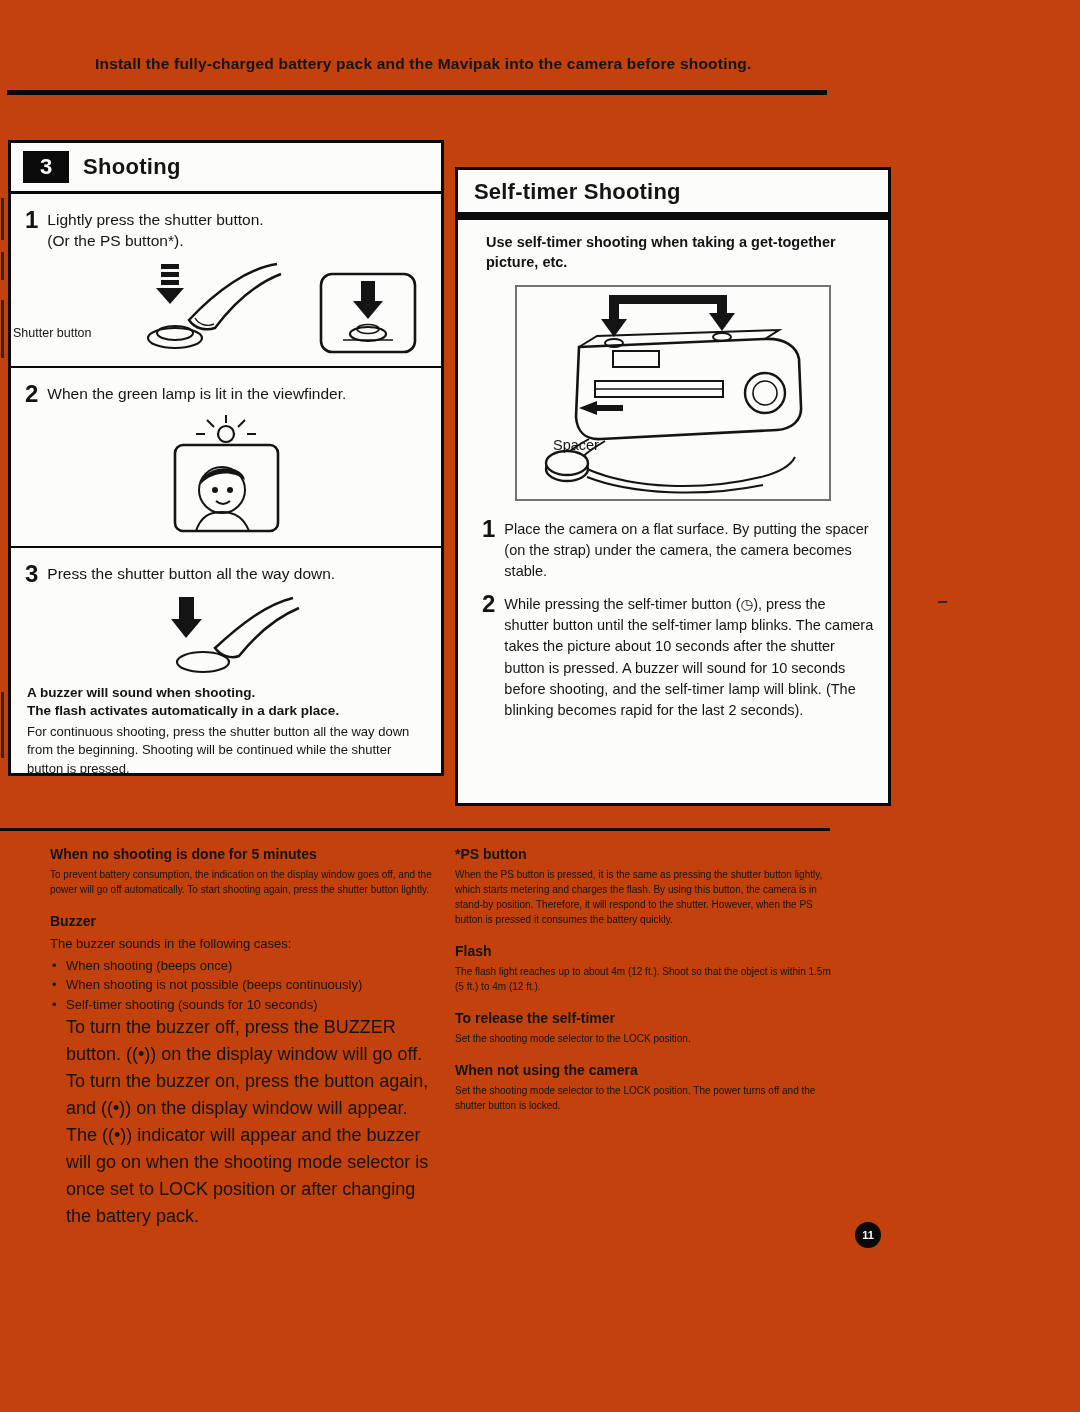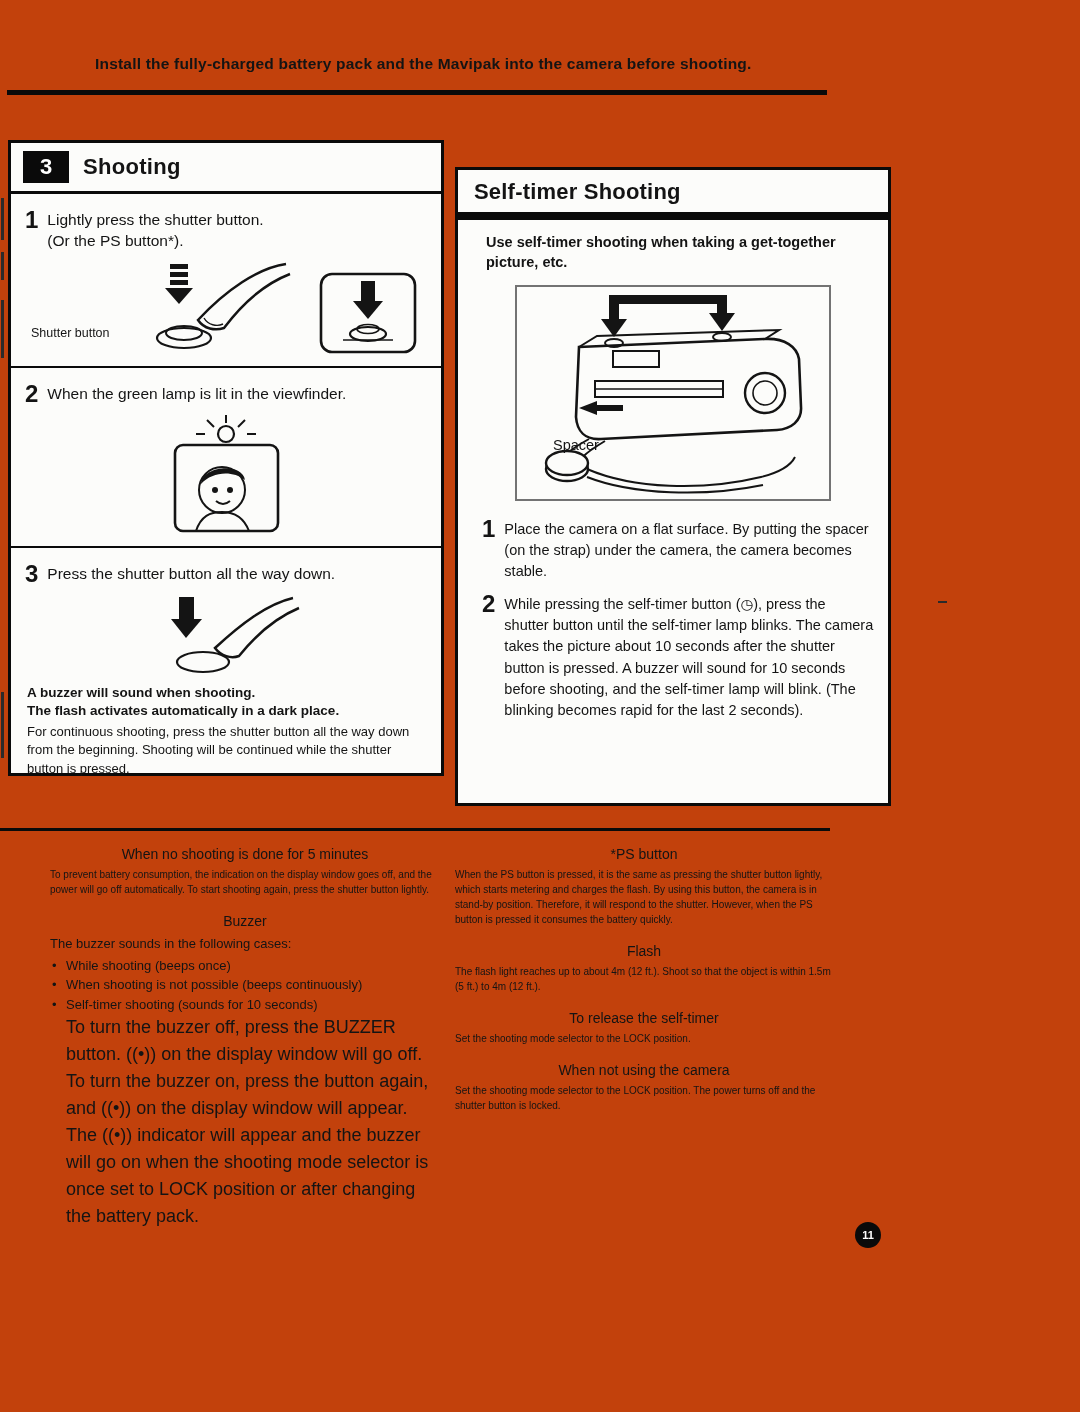--- a/index.html
+++ b/index.html
@@ -29,21 +29,21 @@
     width:46px;height:32px;display:flex;align-items:center;justify-content:center;
   }
   .box-title{font-size:22px;font-weight:bold;margin-left:14px;letter-spacing:.3px;}
 
   .step{display:flex;padding:13px 16px 4px 14px;}
   .step-num{font-size:24px;font-weight:bold;line-height:1.05;margin-right:9px;}
   .step-lines{font-size:15.5px;line-height:1.35;padding-top:3px;}
 
   .inner-rule{border:none;border-top:2px solid #0a0a0a;margin:8px 0 0 0;}
 
-  .illus-row1{display:flex;align-items:flex-end;justify-content:space-between;padding:2px 24px 4px 20px;}
+  .illus-row1{display:flex;align-items:flex-end;justify-content:space-between;padding:2px 24px 4px 2px;}
   .shutter-label{font-size:12.5px;align-self:flex-end;margin-bottom:14px;white-space:nowrap;}
   .illus-center{display:flex;justify-content:center;padding:4px 0 2px 0;}
 
   .left-notes{padding:6px 16px 0 16px;}
   .bold-note{font-weight:bold;font-size:13.5px;line-height:1.35;}
   .note-body{font-size:13px;line-height:1.42;margin-top:2px;}
 
   
   .rp-title{font-size:22px;font-weight:bold;padding:9px 16px 7px 16px;letter-spacing:.2px;}
   .rp-black-bar{height:8px;background:#0a0a0a;}
@@ -54,21 +54,21 @@
   }
   .spacer-label{position:absolute;left:36px;bottom:46px;font-size:14.5px;}
   .stepR{display:flex;padding:9px 14px 0 24px;}
   .stepR .step-lines{font-size:14.5px;line-height:1.46;}
 
   
   .bottom-rule{position:absolute;left:0;top:828px;width:830px;height:3px;background:#0a0a0a;}
   .notes-col{position:absolute;top:846px;}
   .notes-left{left:50px;width:390px;}
   .notes-right{left:455px;width:378px;}
-  .nh{font-weight:normal;font-size:14px;margin:0 0 5px 0;text-align:center;}
+  .nh{font-weight:bold;font-size:14px;margin:0 0 5px 0;}
   .nb{font-size:10px;line-height:1.5;margin:0 0 16px 0;}
   .nb-intro{font-size:13px;line-height:1.5;margin:0;}
   ul.bullets{list-style:none;margin:2px 0 0 2px;padding:0;}
   ul.bullets li{font-size:13px;line-height:1.5;padding-left:14px;position:relative;}
   ul.bullets li::before{content:"•";position:absolute;left:0;top:0;}
   .nb-cont{font-size:18px;line-height:1.5;margin:0 0 16px 16px;}
 
   
   .page-num{
     position:absolute;left:855px;top:1222px;width:26px;height:26px;border-radius:50%;
@@ -266,21 +266,21 @@
 
   <div class="bottom-rule"></div>
 
   <div class="notes-col notes-left">
     <div class="nh">When no shooting is done for 5 minutes</div>
     <p class="nb">To prevent battery consumption, the indication on the display window goes off, and the power will go off automatically. To start shooting again, press the shutter button lightly.</p>
 
     <div class="nh">Buzzer</div>
     <p class="nb-intro">The buzzer sounds in the following cases:</p>
     <ul class="bullets">
-      <li>While shooting (beeps once)</li>
+      <li>When shooting (beeps once)</li>
       <li>When shooting is not possible (beeps continuously)</li>
       <li>Self-timer shooting (sounds for 10 seconds)</li>
     </ul>
     <p class="nb-cont">To turn the buzzer off, press the BUZZER button. ((•)) on the display window will go off. To turn the buzzer on, press the button again, and ((•)) on the display window will appear. The ((•)) indicator will appear and the buzzer will go on when the shooting mode selector is once set to LOCK position or after changing the battery pack.</p>
   </div>
 
   <div class="notes-col notes-right">
     <div class="nh">*PS button</div>
     <p class="nb">When the PS button is pressed, it is the same as pressing the shutter button lightly, which starts metering and charges the flash. By using this button, the camera is in stand-by position. Therefore, it will respond to the shutter. However, when the PS button is pressed it consumes the battery quickly.</p>
 

